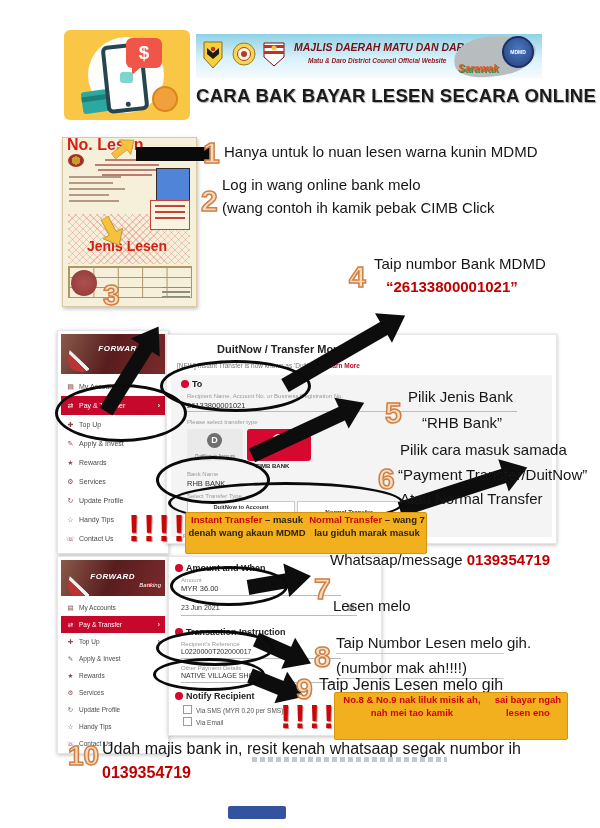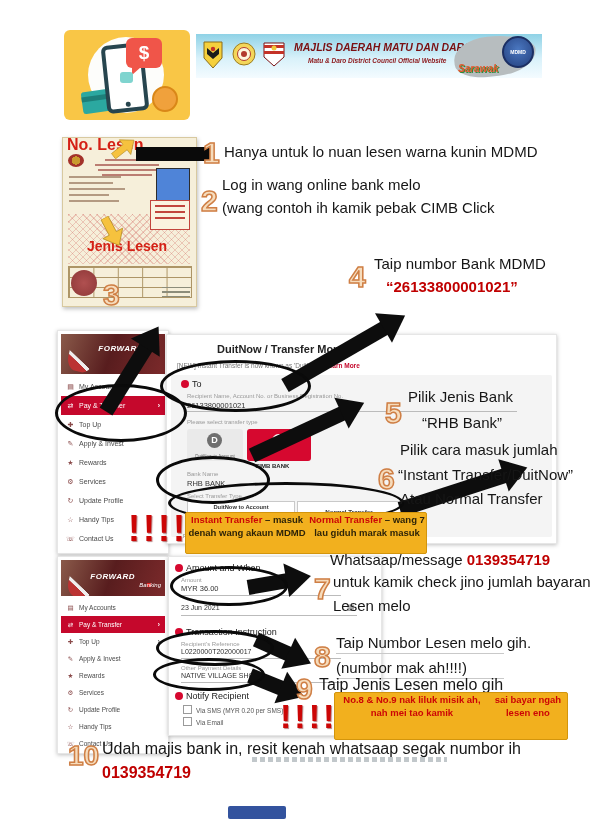--- a/index.html
+++ b/index.html
@@ -80,21 +80,21 @@
   .sb-item .chev{margin-left:auto;font-weight:bold;}
   .sb1 .sb-item{height:19px;font-size:7px;}
   .sb2 .sb-item{height:17px;font-size:6.5px;}
   .ico-accounts::before{content:"▤";} .ico-pay::before{content:"⇄";} .ico-topup::before{content:"✚";}
   .ico-apply::before{content:"✎";} .ico-rewards::before{content:"★";} .ico-services::before{content:"⚙";}
   .ico-update::before{content:"↻";} .ico-tips::before{content:"☆";} .ico-contact::before{content:"☏";}
   .m1-title{position:absolute;left:10px;top:8px;font-size:11px;font-weight:bold;color:#222;margin-left:40px;}
   .m1-notice{position:absolute;left:10px;top:27px;font-size:6.5px;color:#777;white-space:nowrap;}
   .m1-notice .lm{color:#c5082c;font-weight:bold;}
   .graypanel{position:absolute;left:4px;top:40px;width:381px;height:162px;background:#f4f4f4;border-radius:2px;}
-  .secrow{position:absolute;display:flex;align-items:center;gap:3px;font-size:9px;font-weight:normal;color:#222;}
+  .secrow{position:absolute;display:flex;align-items:center;gap:3px;font-size:9px;font-weight:bold;color:#222;}
   .secdot{width:8px;height:8px;border-radius:50%;background:#d6082f;flex:0 0 auto;}
   .flabel{position:absolute;font-size:6px;color:#9a9a9a;white-space:nowrap;}
   .fvalue{position:absolute;font-size:7.5px;color:#333;white-space:nowrap;}
   .fline{position:absolute;height:1px;background:#bbb;}
   .tile{position:absolute;width:56px;height:32px;border-radius:3px;}
   .tile1{background:#eaeaea;}
   .tile2{background:#d6082f;width:64px;}
   .dn-circle{position:absolute;left:50%;top:4px;width:15px;height:15px;margin-left:-8px;border-radius:50%;background:#6f6f6f;color:#fff;font-size:9px;font-weight:bold;text-align:center;line-height:15px;}
   .dn-circle::before{content:"D";}
   .tile-label{position:absolute;left:0;right:0;bottom:2px;font-size:4.5px;color:#666;text-align:center;}
@@ -147,20 +147,21 @@
       <rect x="2" y="11" width="20" height="3" fill="#c43227"></rect>
       <circle cx="12" cy="8" r="2.5" fill="#f0c93b"></circle>
     </svg>
     <div class="council-name">MAJLIS DAERAH MATU DAN DARO</div>
     <div class="council-sub">Matu &amp; Daro District Council Official Website</div>
     <div class="map-blob"></div>
     <div class="mdmd-logo">MDMD</div>
     <div class="sarawak-word">Sarawak</div>
   </div>
 
+  <div class="page-title">CARA BAK BAYAR LESEN SECARA ONLINE</div>
 
   <div class="license">
     <div class="lic-nolesen">No. Lesen</div>
     <div class="lic-crest"></div>
     <div class="lic-titlelines">
       <div style="width:60%"></div>
         <div style="width:90%"></div>
         <div style="width:80%"></div>
         <div style="width:70%"></div>
     </div>
@@ -286,22 +287,22 @@
       <div class="feetxt" style="left:130px;top:148px">IBG for MYR 0.30 ⓘ</div>
       <div class="footnote" style="left:12px;top:158px"><span>For more information on DuitNow to Account/IBG, charges and funds availability, please</span> <span class="lm">click here</span></div>
     </div>
   </div>
 
   <div class="snum" style="left:385px;top:398px">5</div>
   <div class="txt" style="left:408px;top:388px">Pilik Jenis Bank</div>
   <div class="txt" style="left:422px;top:414px">“RHB Bank”</div>
 
   <div class="snum" style="left:378px;top:464px">6</div>
-  <div class="txt" style="left:400px;top:441px">Pilik cara masuk jumlah</div>
-  <div class="txt" style="left:398px;top:466px">“Instant Transfer/DuitNow”</div>
+  <div class="txt" style="left:400px;top:441px">Pilik cara masuk samada</div>
+  <div class="txt" style="left:398px;top:466px">“Payment Transfer/DuitNow”</div>
   <div class="txt" style="left:400px;top:490px">Atau Normal Transfer</div>
 
   <div class="oval" style="left:55px;top:384px;width:126px;height:52px"></div>
   <div class="oval" style="left:160px;top:360px;width:145px;height:46px"></div>
   <div class="oval" style="left:156px;top:456px;width:108px;height:42px"></div>
   <div class="oval" style="left:168px;top:482px;width:230px;height:36px"></div>
 
   <div class="arr" style="left:106px;top:404px;width:76px;transform:rotate(-58deg)"></div>
   <div class="arr" style="left:285px;top:378px;width:115px;transform:rotate(-30deg)"></div>
   <div class="arr" style="left:252px;top:448px;width:100px;transform:rotate(-25deg)"></div>
@@ -394,21 +395,20 @@
   </div>
 
   <div class="oval" style="left:170px;top:566px;width:112px;height:34px"></div>
   <div class="oval" style="left:156px;top:630px;width:112px;height:30px"></div>
   <div class="oval" style="left:153px;top:658px;width:106px;height:27px"></div>
   <div class="arr" style="left:248px;top:580px;width:40px;transform:rotate(-10deg)"></div>
   <div class="arr" style="left:256px;top:632px;width:36px;transform:rotate(24deg)"></div>
   <div class="arr" style="left:250px;top:668px;width:34px;transform:rotate(22deg)"></div>
 
   <div class="snum" style="left:314px;top:574px">7</div>
-  <div class="txt" style="left:333px;top:573px">untuk kamik check jino jumlah bayaran</div>
   <div class="txt" style="left:333px;top:597px">Lesen melo</div>
 
   <div class="snum" style="left:314px;top:642px">8</div>
   <div class="txt" style="left:336px;top:634px">Taip Numbor Lesen melo gih.</div>
   <div class="ruleline" style="left:336px;top:653px;width:168px"></div>
   <div class="txt" style="left:336px;top:659px">(numbor mak ah!!!!)</div>
   <div class="ruleline" style="left:336px;top:678px;width:168px"></div>
 
   <div class="snum" style="left:296px;top:674px">9</div>
   <div class="txt" style="left:319px;top:676px;font-size:16px">Taip Jenis Lesen melo gih</div>

